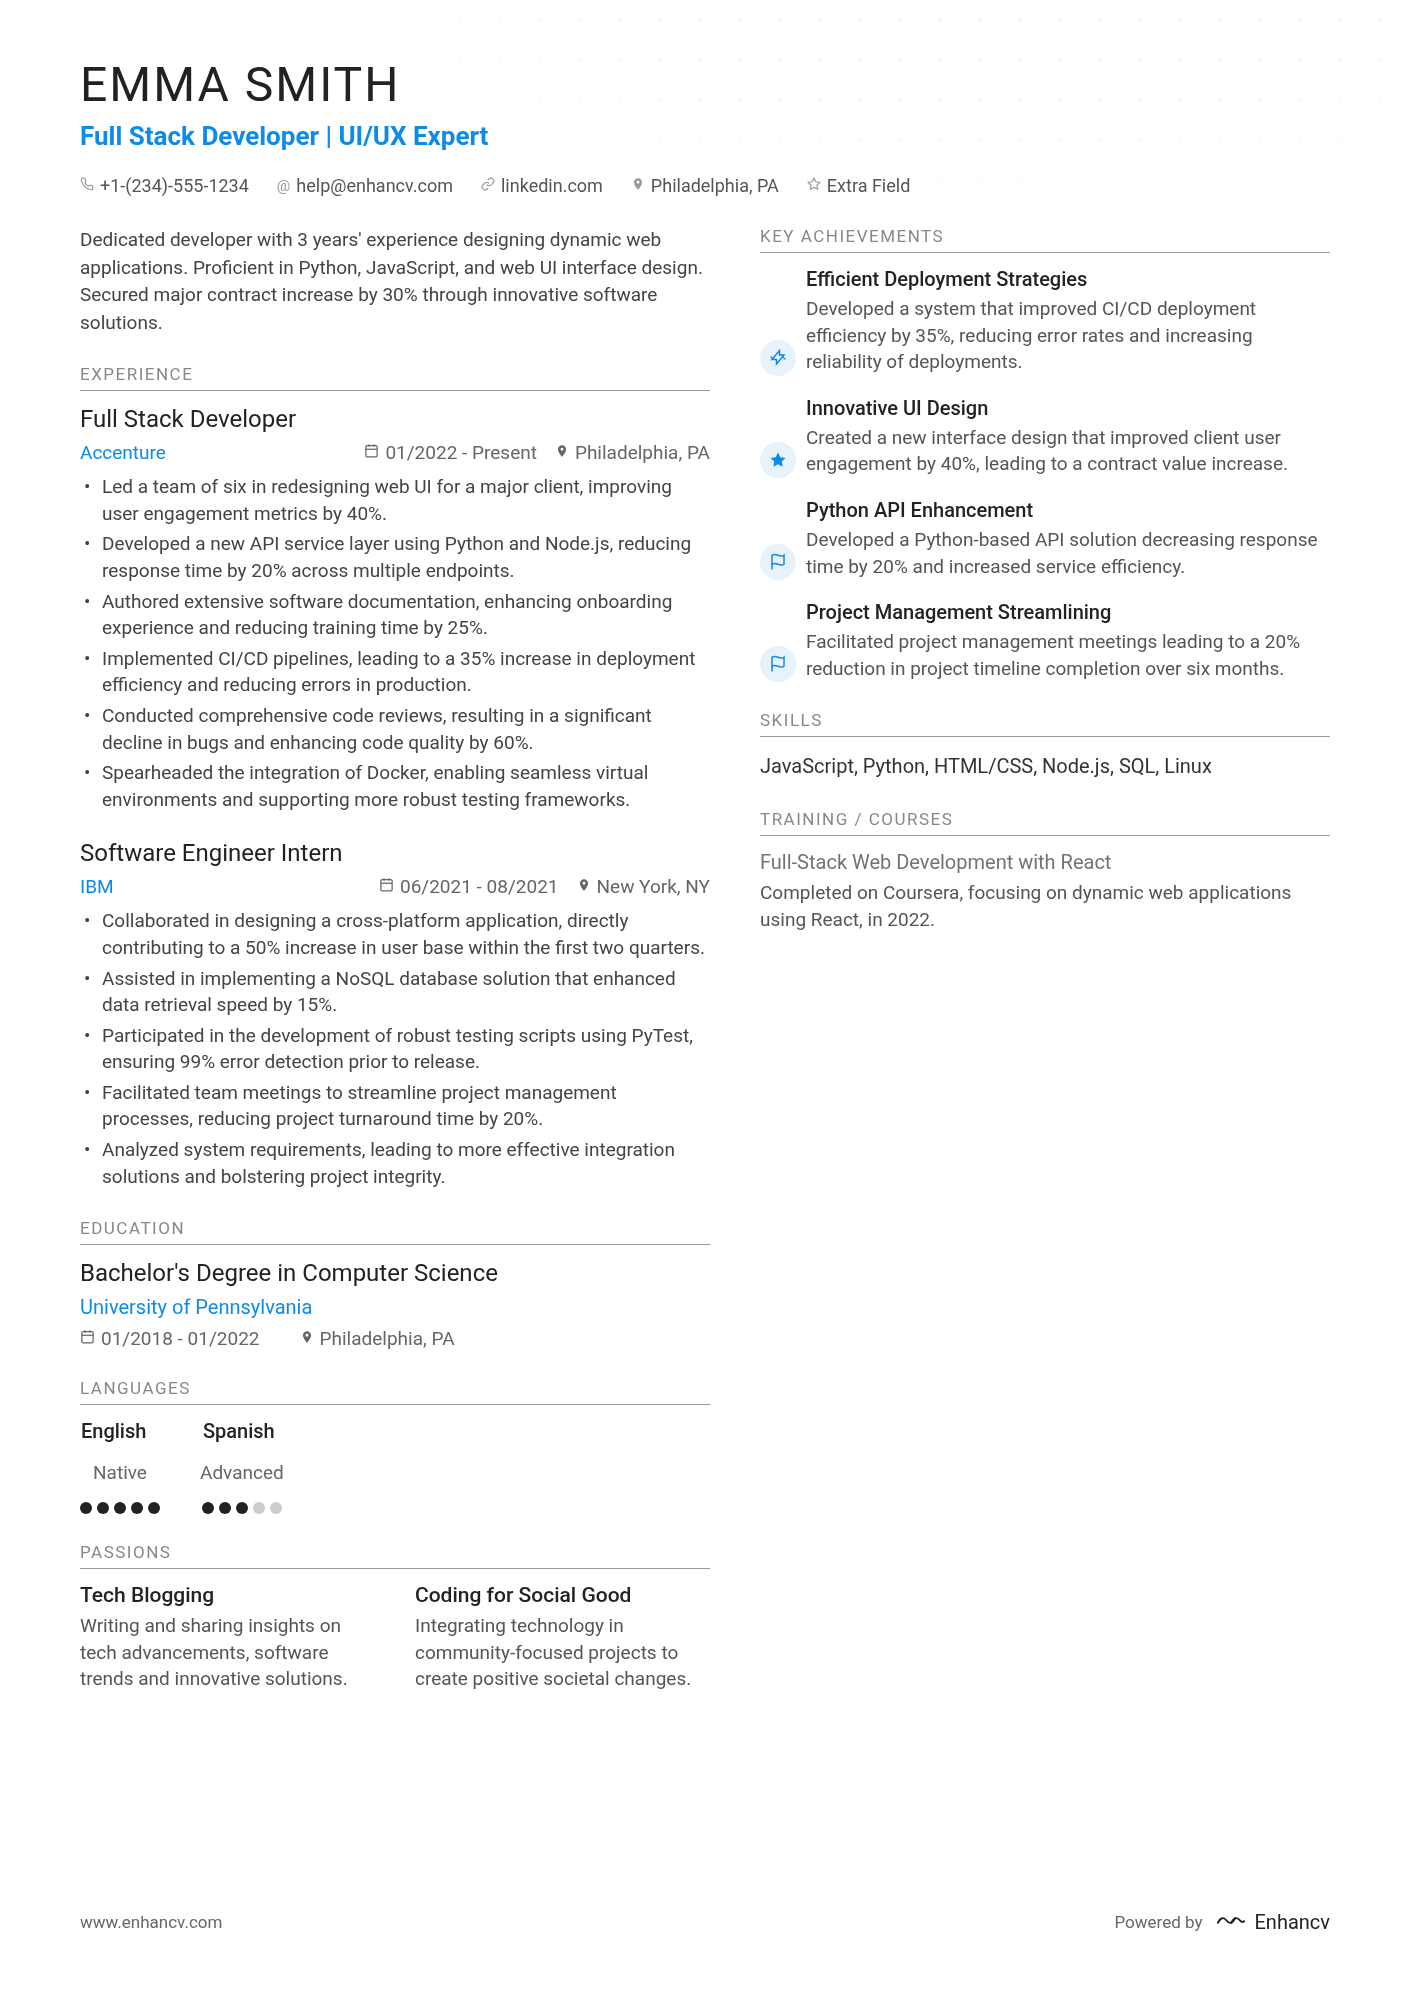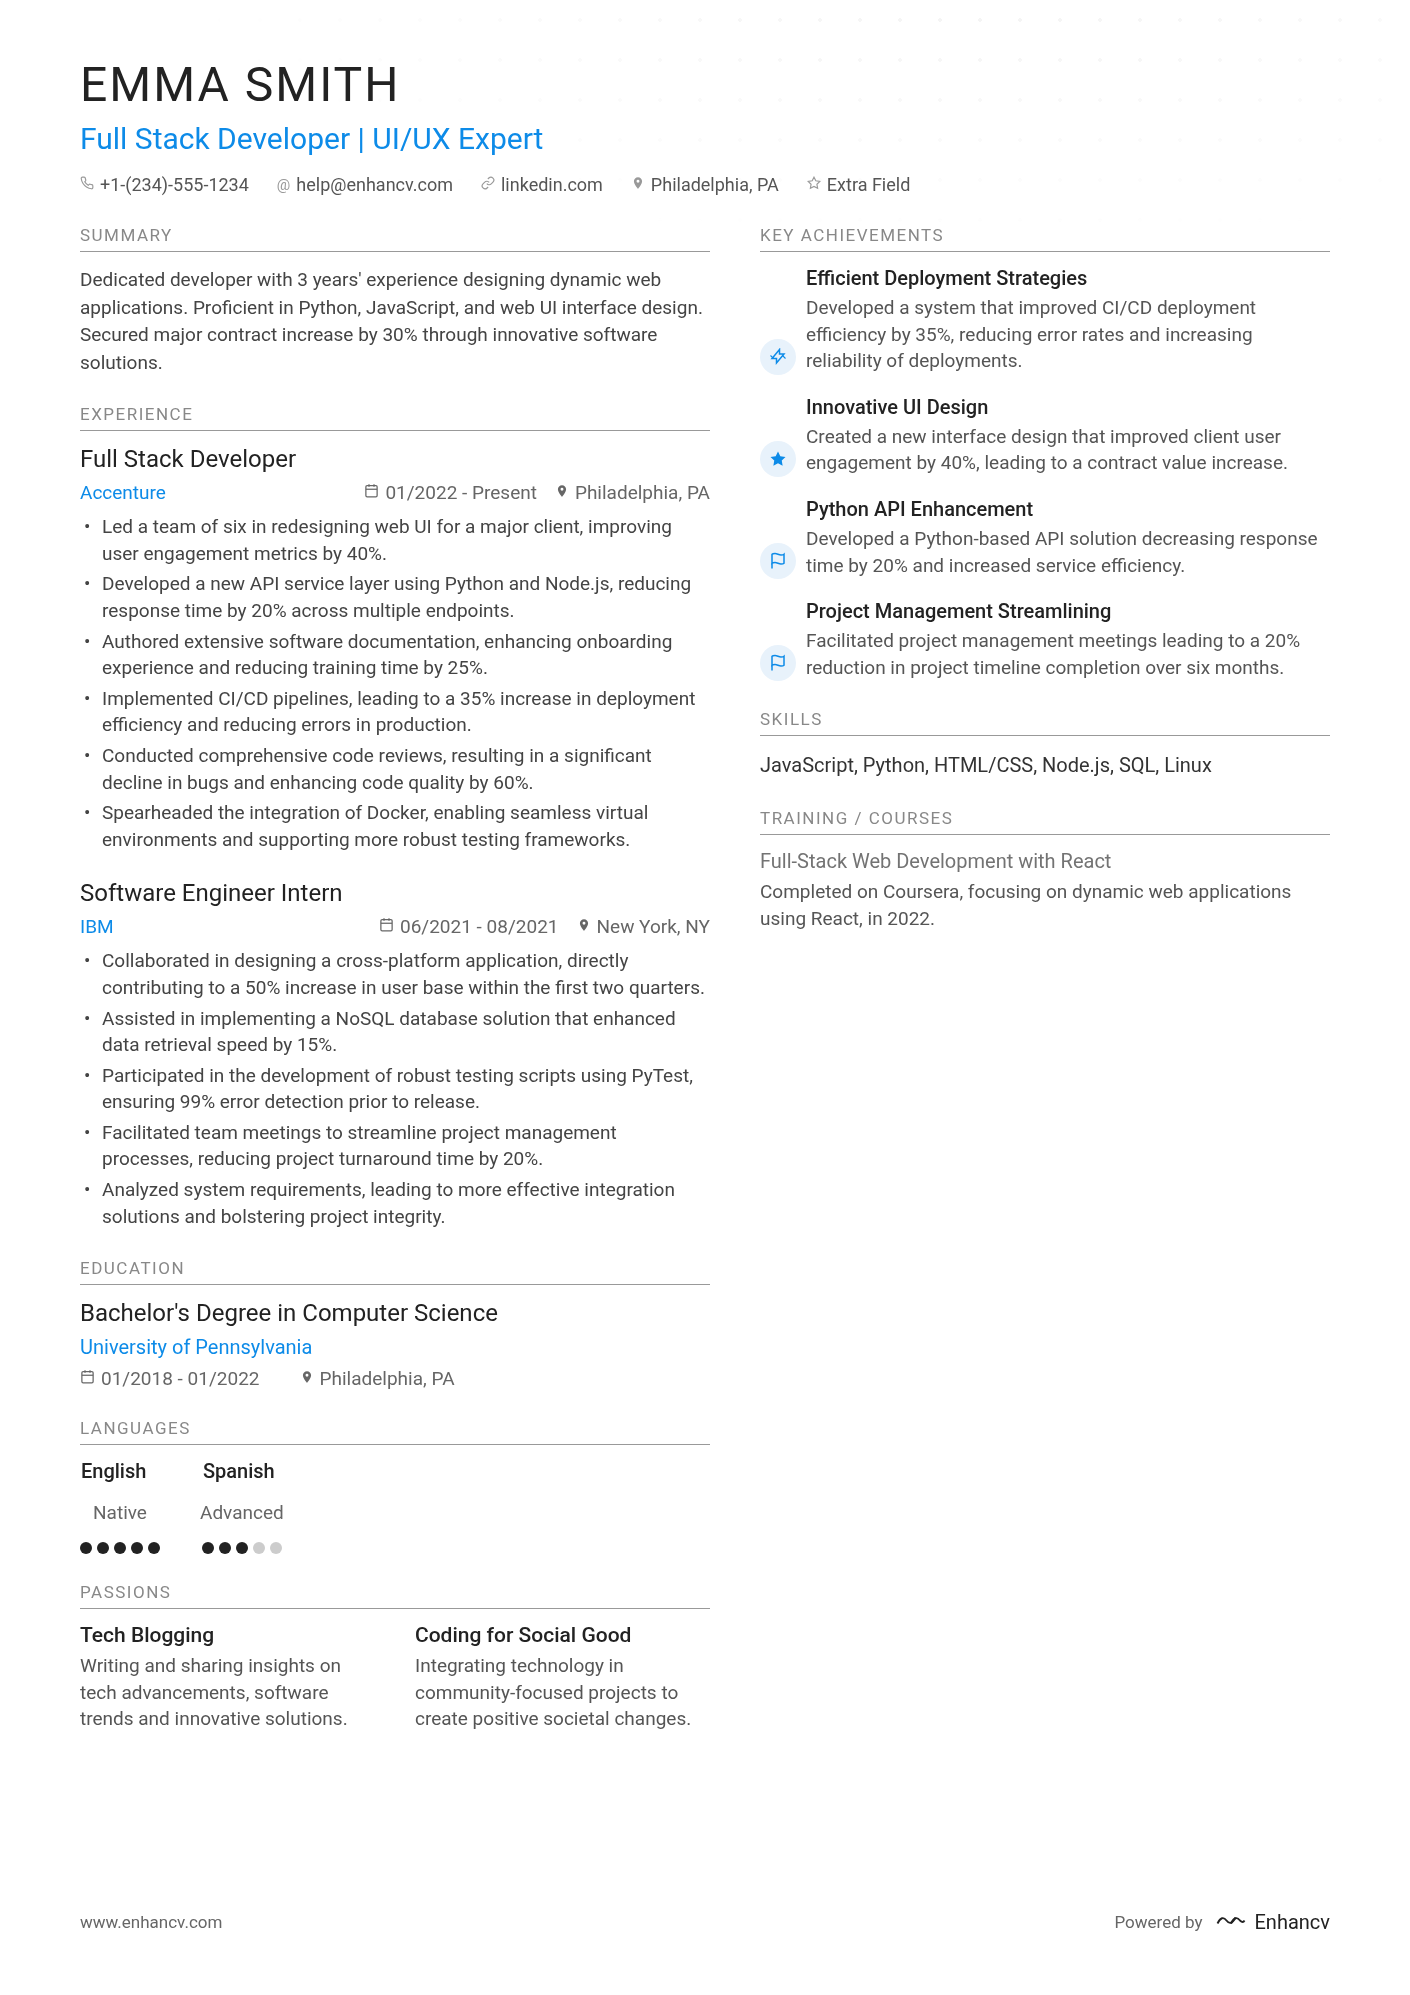--- a/index.html
+++ b/index.html
@@ -37,24 +37,24 @@
       margin-bottom: 30px;
     }
     .name {
       font-size: 48px;
       font-weight: 400;
       letter-spacing: 2px;
       color: #222;
       margin-bottom: 8px;
     }
     .title {
-      font-size: 30px;
+      font-size: 26px;
       color: #0d8be8;
-      font-weight: 400;
-      margin-bottom: 18px;
+      font-weight: 700;
+      margin-bottom: 24px;
     }
     .contact-row {
       display: flex;
       flex-wrap: wrap;
       gap: 28px;
       font-size: 18px;
       color: #555;
     }
     .contact-item {
       display: flex;
@@ -329,21 +329,20 @@
             </svg>
         </span>
         <span>Extra Field</span>
       </div>
     </div>
   </div>
 
   <div class="main">
     <div class="left-col">
       <div class="section">
-        <div class="section-title">SUMMARY</div>
         <div class="summary-text">Dedicated developer with 3 years' experience designing dynamic web applications. Proficient in Python, JavaScript, and web UI interface design. Secured major contract increase by 30% through innovative software solutions.</div>
       </div>
 
       <div class="section">
         <div class="section-title">EXPERIENCE</div>
 
         <div class="job">
           <div class="job-title">Full Stack Developer</div>
           <div class="job-meta">
             <div class="company">Accenture</div>

